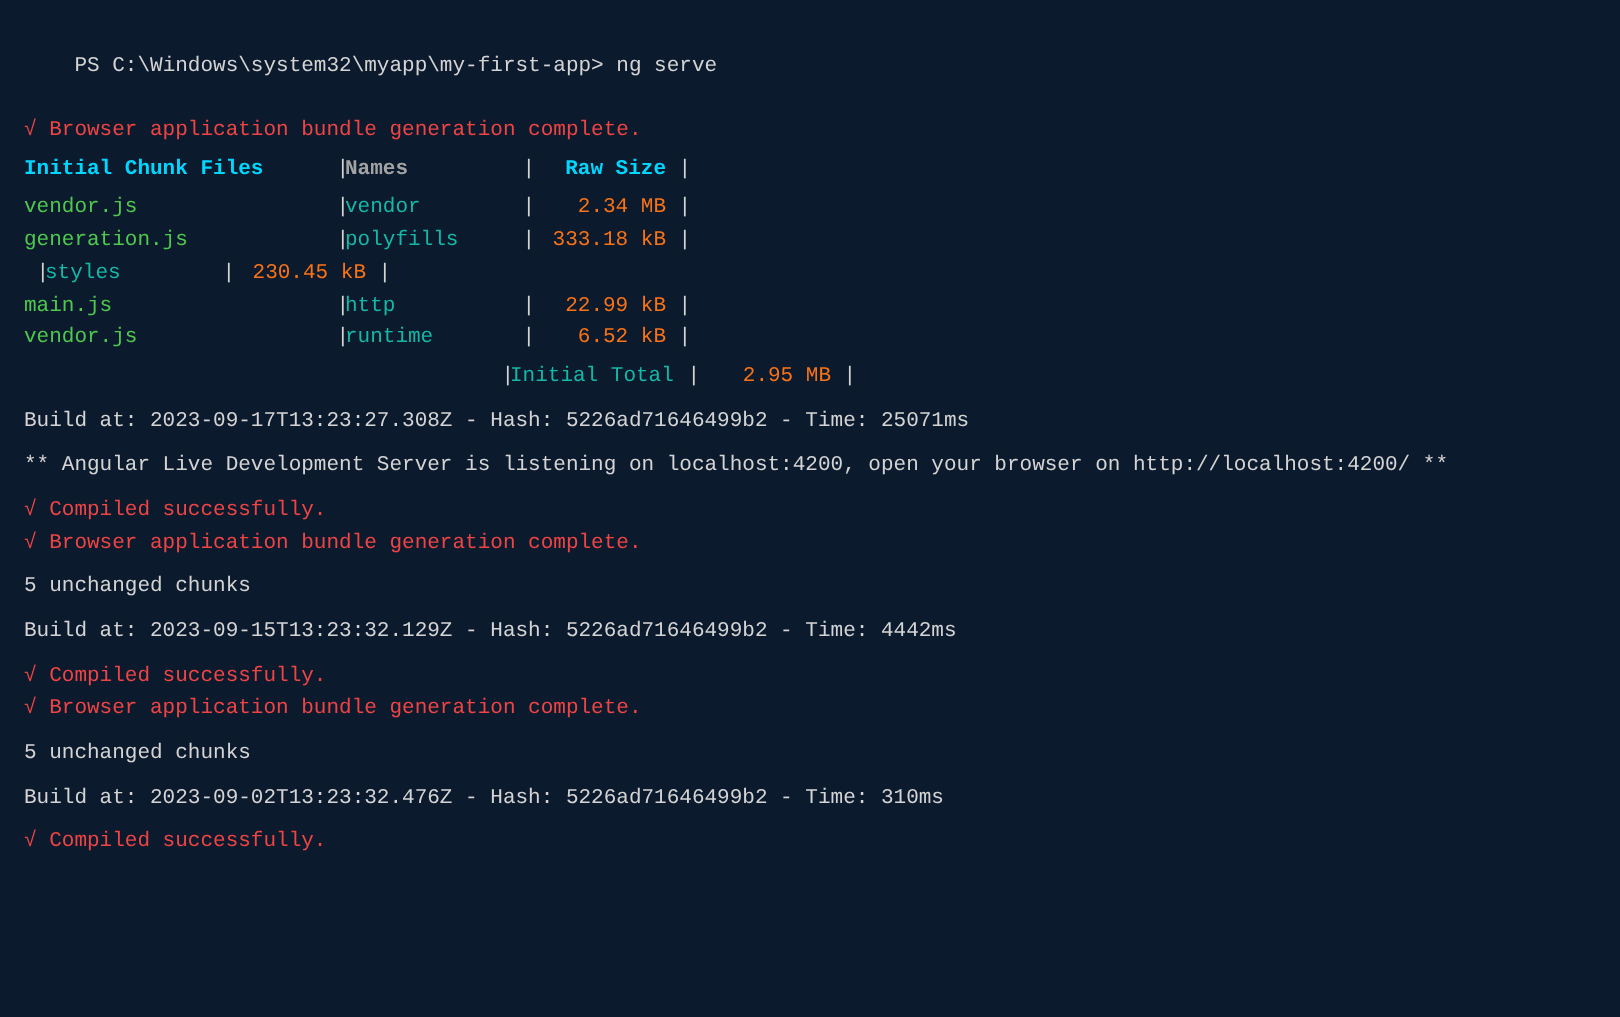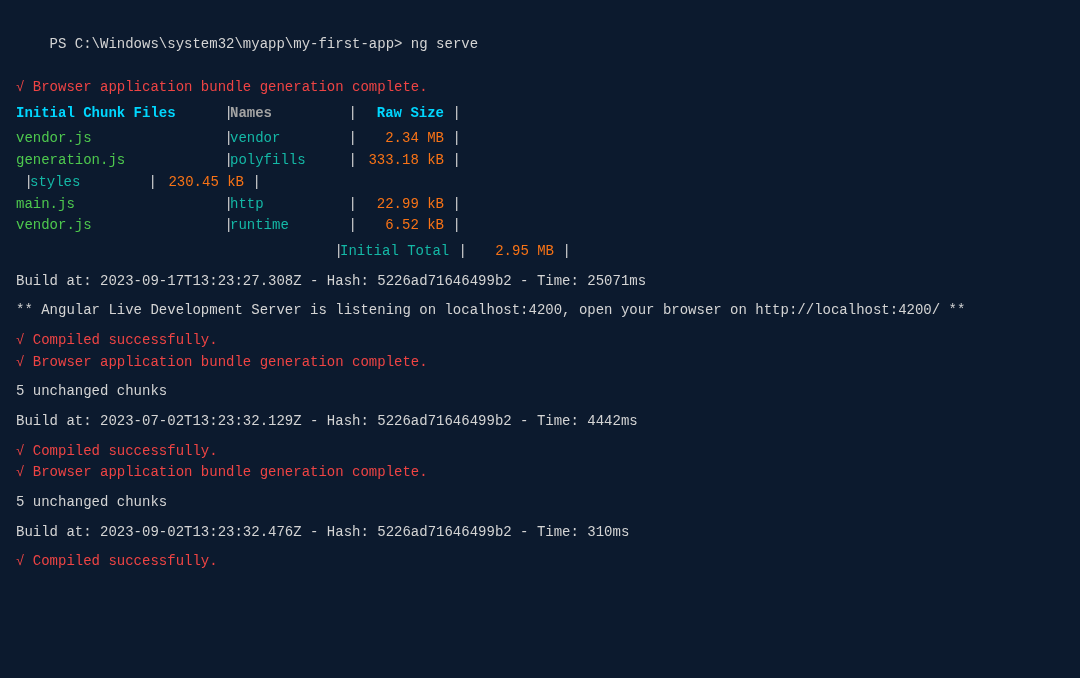--- a/index.html
+++ b/index.html
@@ -170,21 +170,21 @@
   <div class="line green">√ Compiled successfully.</div>
 
   <div class="line green">√ Browser application bundle generation complete.</div>
 
   <div class="spacer"></div>
 
   <div class="line white">5 unchanged chunks</div>
 
   <div class="spacer"></div>
 
-  <div class="line white">Build at: 2023-07-02T13:23:32.129Z - Hash: 5226ad71646499b2 - Time: 4442ms</div>
+  <div class="line white">Build at: 2023-09-15T13:23:32.129Z - Hash: 5226ad71646499b2 - Time: 4442ms</div>
 
   <div class="spacer"></div>
 
   <div class="line green">√ Compiled successfully.</div>
 
   <div class="line green">√ Browser application bundle generation complete.</div>
 
   <div class="spacer"></div>
 
   <div class="line white">5 unchanged chunks</div>

